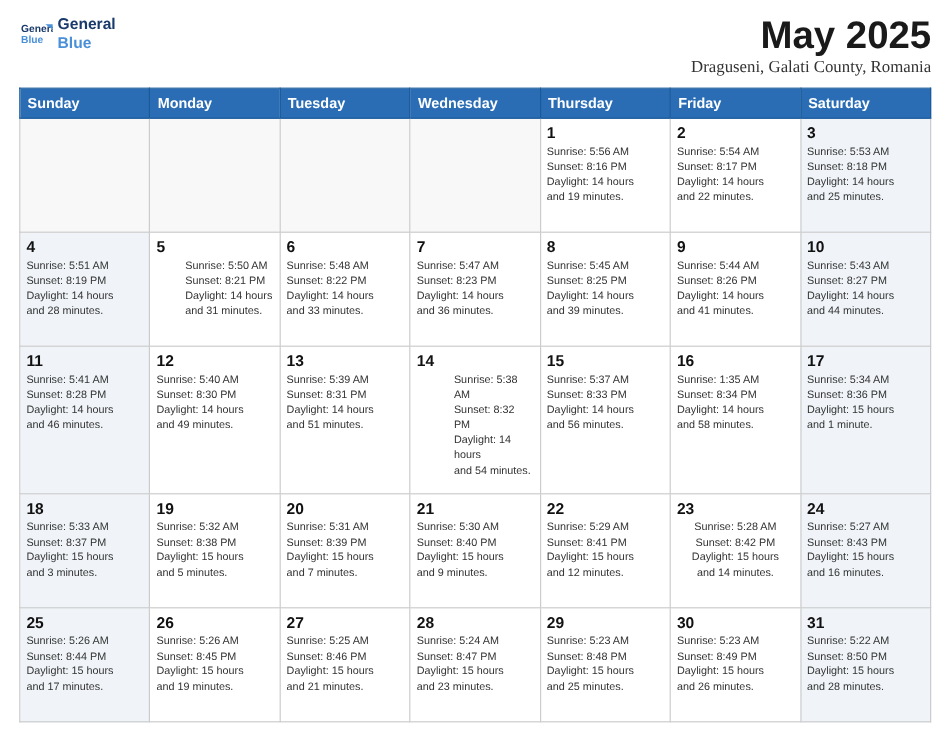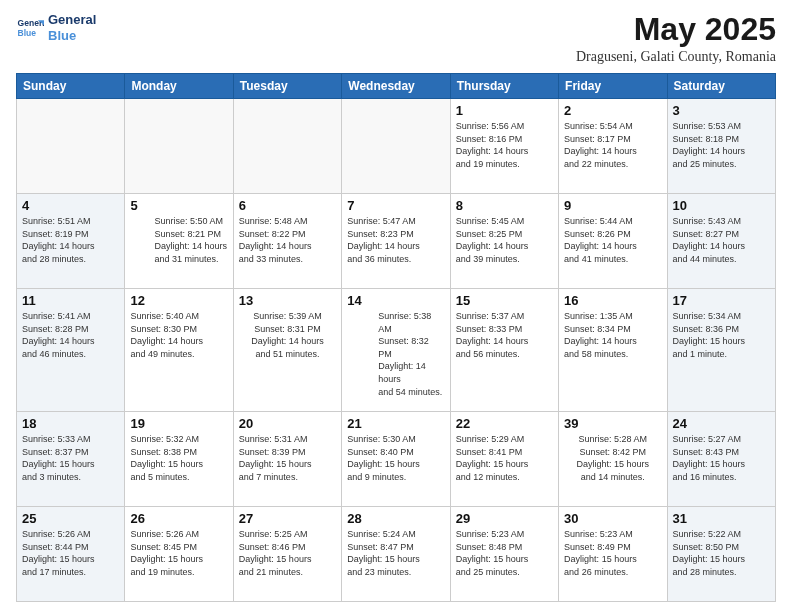--- a/index.html
+++ b/index.html
@@ -219,21 +219,21 @@
           </td>
           <td>
             <span class="day-number">12</span>
             <div class="day-info" style="white-space: pre-line;">Sunrise: 5:40 AM
 Sunset: 8:30 PM
 Daylight: 14 hours
 and 49 minutes.</div>
           </td>
           <td>
             <span class="day-number">13</span>
-            <div class="day-info" style="white-space: pre-line; text-align: center;">Sunrise: 5:39 AM
+            <div class="day-info" style="white-space: pre-line;">Sunrise: 5:39 AM
 Sunset: 8:31 PM
 Daylight: 14 hours
 and 51 minutes.</div>
           </td>
           <td>
             <span class="day-number">14</span>
             <div class="day-info" style="white-space: pre-line; margin-left: 31px;">Sunrise: 5:38 AM
 Sunset: 8:32 PM
 Daylight: 14 hours
 and 54 minutes.</div>
@@ -290,21 +290,21 @@
 and 9 minutes.</div>
           </td>
           <td>
             <span class="day-number">22</span>
             <div class="day-info" style="white-space: pre-line;">Sunrise: 5:29 AM
 Sunset: 8:41 PM
 Daylight: 15 hours
 and 12 minutes.</div>
           </td>
           <td>
-            <span class="day-number">39</span>
+            <span class="day-number">23</span>
             <div class="day-info" style="white-space: pre-line; text-align: center;">Sunrise: 5:28 AM
 Sunset: 8:42 PM
 Daylight: 15 hours
 and 14 minutes.</div>
           </td>
           <td class="weekend-sat">
             <span class="day-number">24</span>
             <div class="day-info" style="white-space: pre-line;">Sunrise: 5:27 AM
 Sunset: 8:43 PM
 Daylight: 15 hours

